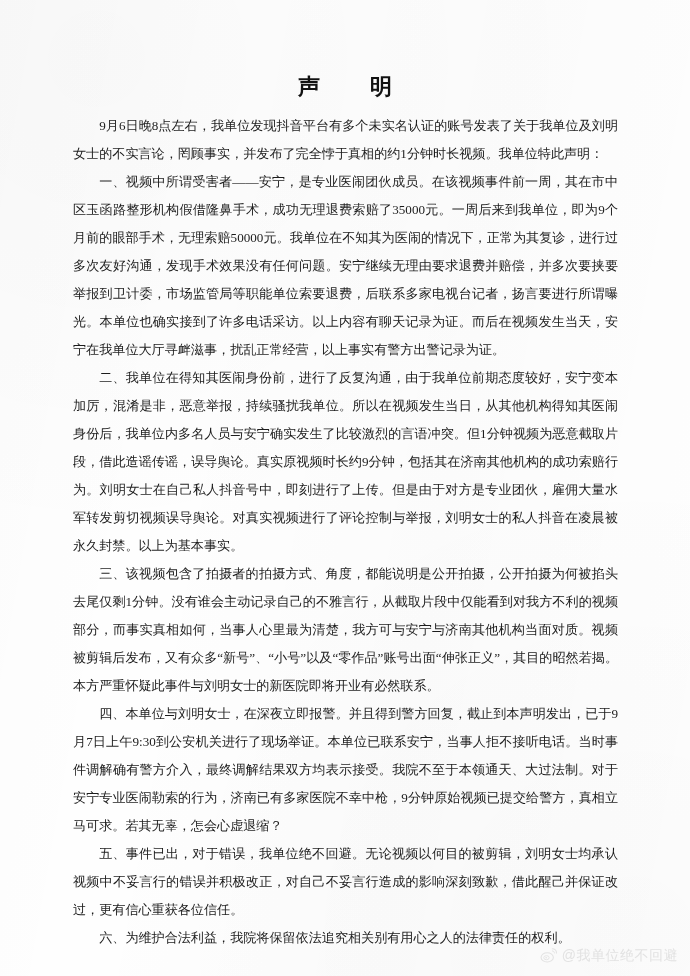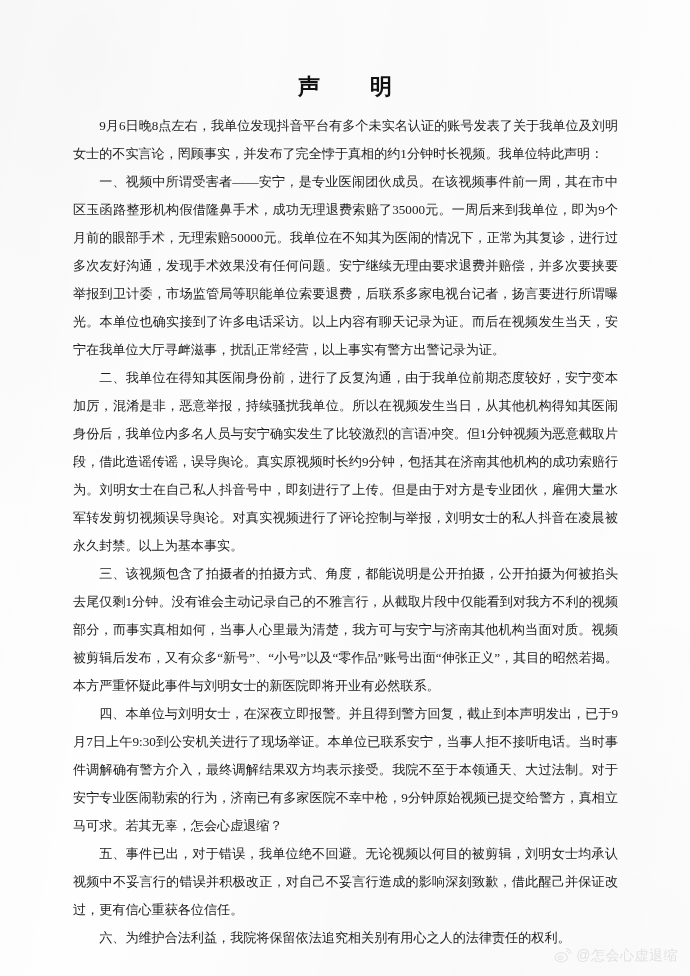--- a/index.html
+++ b/index.html
@@ -121,16 +121,16 @@
   <div class="watermark">
     <span class="wb-logo">
       <svg viewBox="0 0 24 24" width="18" height="18" aria-hidden="true">
         <ellipse cx="9.6" cy="15.2" rx="8.2" ry="6.1" fill="none" stroke="#e2e2e2" stroke-width="1.4"></ellipse>
         <ellipse cx="8.6" cy="15.6" rx="3.6" ry="2.7" fill="none" stroke="#e2e2e2" stroke-width="1.2"></ellipse>
         <circle cx="8.2" cy="15.6" r="1.1" fill="#e2e2e2"></circle>
         <path d="M16.4 3.6c3.1 0 5.6 2.5 5.6 5.6" fill="none" stroke="#e2e2e2" stroke-width="1.4" stroke-linecap="round"></path>
         <path d="M16.6 6.6c1.5 0 2.7 1.2 2.7 2.7" fill="none" stroke="#e2e2e2" stroke-width="1.3" stroke-linecap="round"></path>
       </svg>
     </span>
-    <span class="wb-at">@怎会心虚退缩</span>
+    <span class="wb-at">@我单位绝不回避</span>
   </div>
 
 </div>
 
 </body></html>

